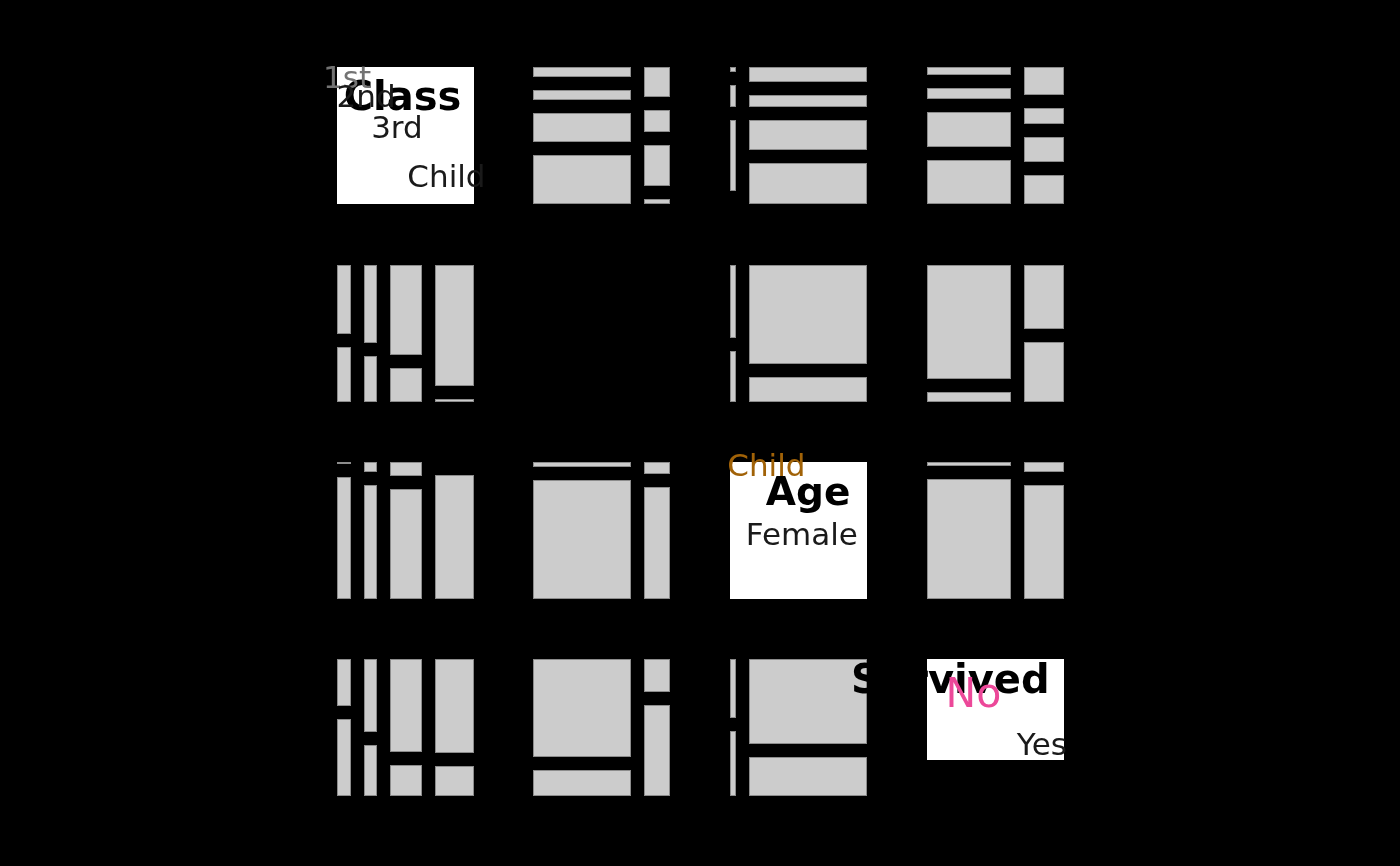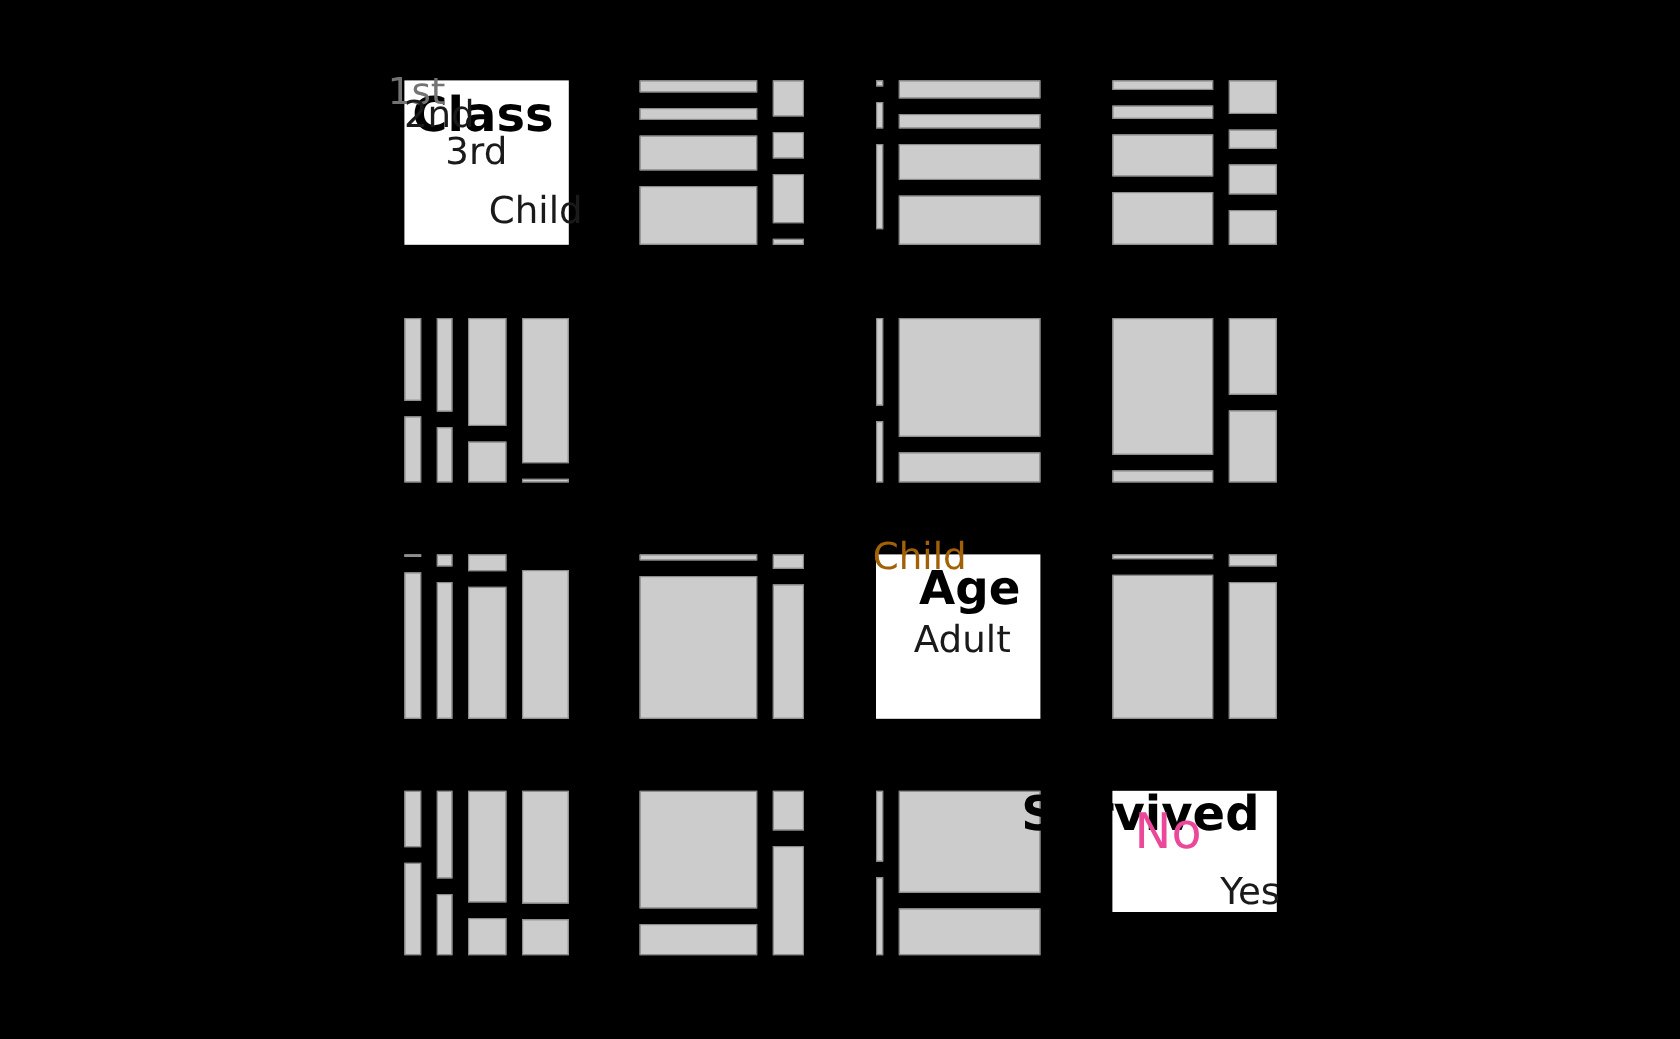--- a/index.html
+++ b/index.html
@@ -83,21 +83,21 @@
     </div>
     <div class="panel" style="left: 533px; top: 462px; width: 137px; height: 137px;">
       <div class="tile" style="left: 0px; top: 0px; width: 97.5211px; height: 4.58463px; background: rgb(204, 204, 204); border-color: rgb(140, 140, 140);"></div>
       <div class="tile" style="left: 0px; top: 17.5846px; width: 97.5211px; height: 119.415px; background: rgb(204, 204, 204); border-color: rgb(140, 140, 140);"></div>
       <div class="tile" style="left: 110.521px; top: 0px; width: 26.4789px; height: 11.8723px; background: rgb(204, 204, 204); border-color: rgb(140, 140, 140);"></div>
       <div class="tile" style="left: 110.521px; top: 24.8723px; width: 26.4789px; height: 112.128px; background: rgb(204, 204, 204); border-color: rgb(140, 140, 140);"></div>
     </div>
     <div class="panel" style="left: 730px; top: 462px; width: 137px; height: 137px; background: rgb(255, 255, 255);">
       <span class="var-title" style="left: 57%; top: 21.5%; font-size: 39px; color: rgb(0, 0, 0);">Age</span>
       <span class="cat-label" style="left: 2.47615%; top: 2.47615%; font-size: 31px; color: #a16207; margin-left: 33px;">Child</span>
-      <span class="cat-label" style="left: 52.4761%; top: 52.4761%; font-size: 31px; color: rgb(26, 26, 26);">Adult</span>
+      <span class="cat-label" style="left: 52.4761%; top: 52.4761%; font-size: 31px; color: rgb(26, 26, 26);">Female</span>
     </div>
     <div class="panel" style="left: 927px; top: 462px; width: 137px; height: 137px;">
       <div class="tile" style="left: 0px; top: 0px; width: 83.9437px; height: 4.32752px; background: rgb(204, 204, 204); border-color: rgb(140, 140, 140);"></div>
       <div class="tile" style="left: 0px; top: 17.3275px; width: 83.9437px; height: 119.672px; background: rgb(204, 204, 204); border-color: rgb(140, 140, 140);"></div>
       <div class="tile" style="left: 96.9437px; top: 0px; width: 40.0563px; height: 9.94093px; background: rgb(204, 204, 204); border-color: rgb(140, 140, 140);"></div>
       <div class="tile" style="left: 96.9437px; top: 22.9409px; width: 40.0563px; height: 114.059px; background: rgb(204, 204, 204); border-color: rgb(140, 140, 140);"></div>
     </div>
     <div class="panel" style="left: 337px; top: 659px; width: 137px; height: 137px;">
       <div class="tile" style="left: 0px; top: 0px; width: 14.4707px; height: 46.5477px; background: rgb(204, 204, 204); border-color: rgb(140, 140, 140);"></div>
       <div class="tile" style="left: 0px; top: 59.5477px; width: 14.4707px; height: 77.4523px; background: rgb(204, 204, 204); border-color: rgb(140, 140, 140);"></div>

